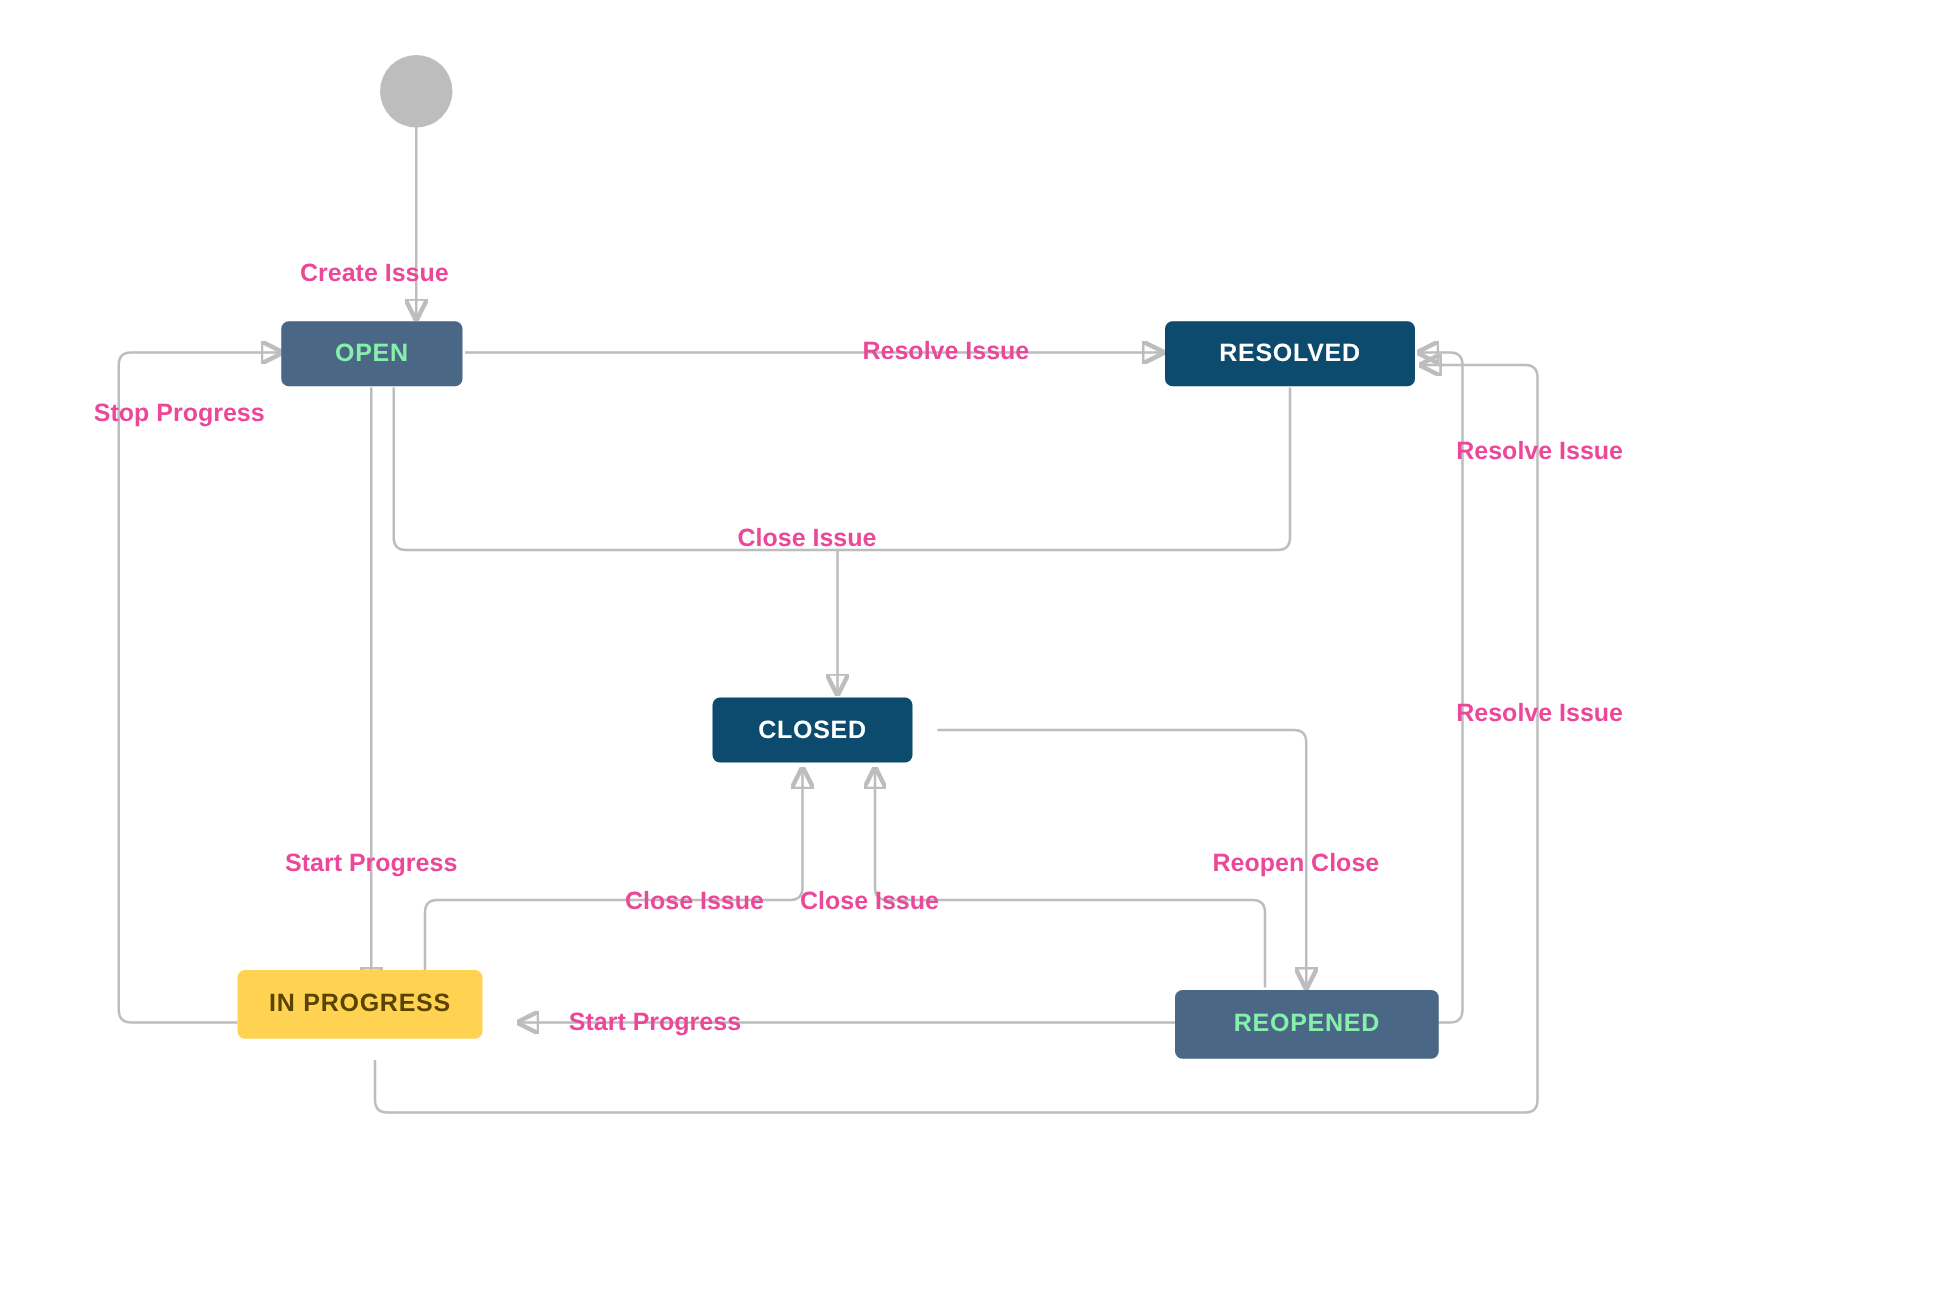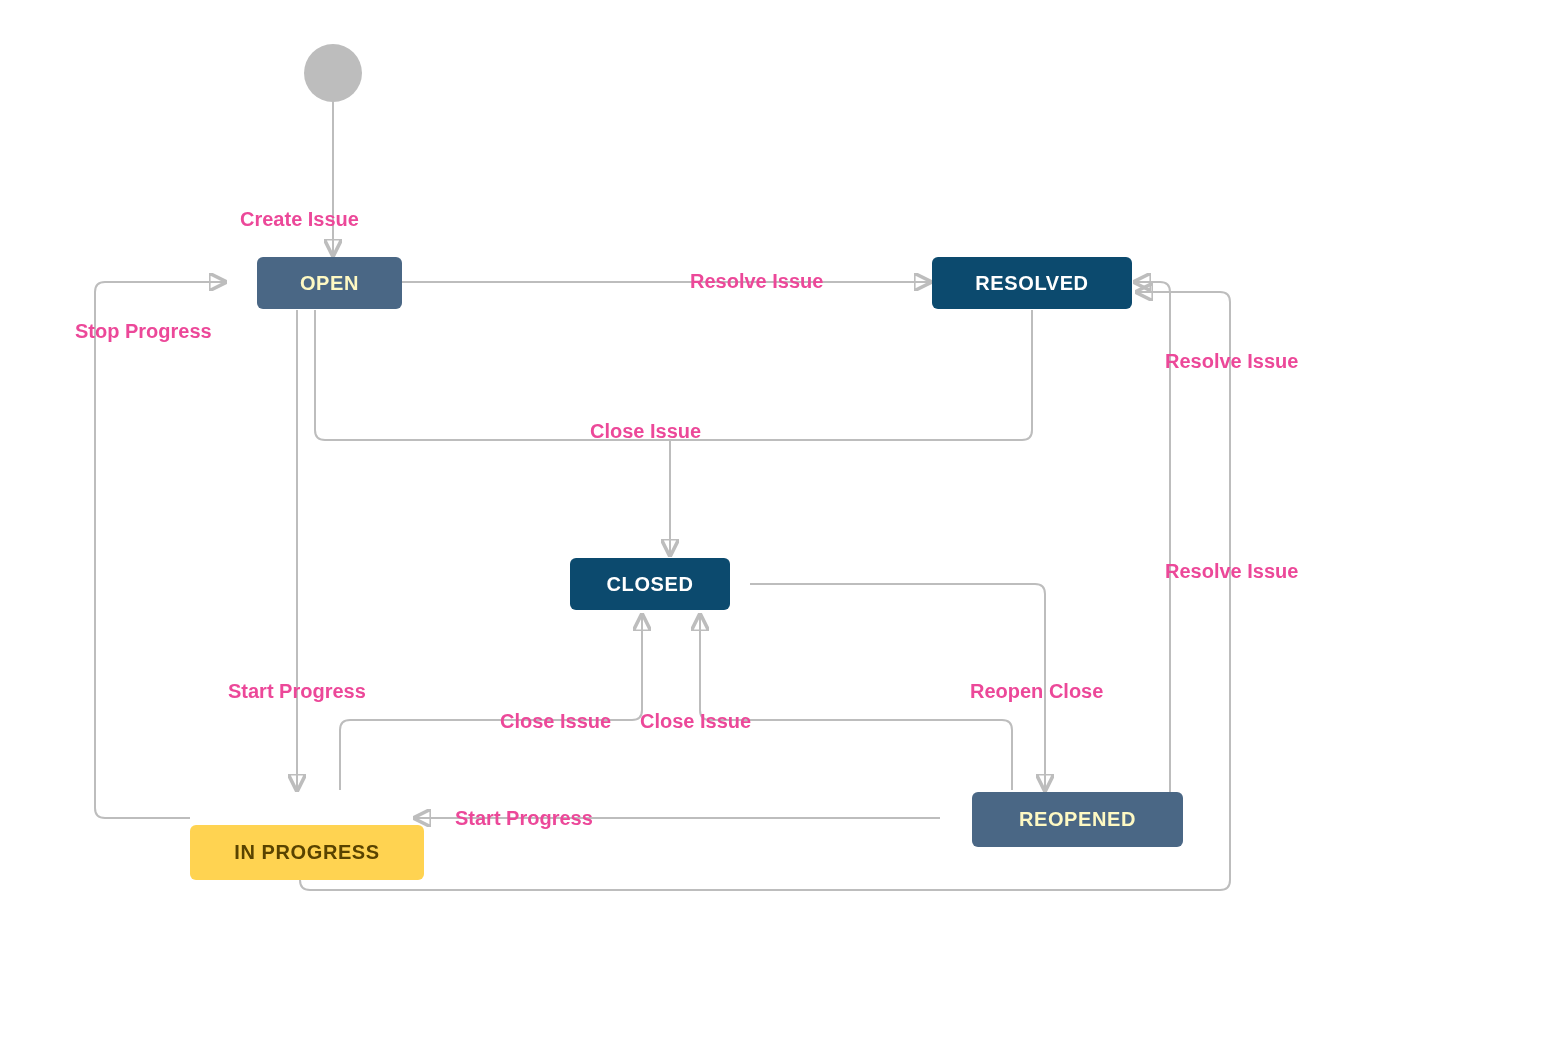--- a/index.html
+++ b/index.html
@@ -21,22 +21,21 @@
     align-items: center;
     justify-content: center;
     font-weight: 700;
     letter-spacing: 0.6px;
     border-radius: 6px;
     font-size: 20px;
     box-sizing: border-box;
   }
   .state.blue {
     background: #4a6785;
-    color: #fef9c3;
-    margin-left: 32px;
+    color: #86efac;
   }
   .state.green {
     background: #0c4a6e;
     color: #ffffff;
   }
   .state.yellow {
     background: #ffd351;
     color: #594300;
   }
   .start-node {
@@ -108,21 +107,21 @@
   </div>
 
   <div class="state green" style="left:932px; top:257px; width:200px; height:52px;">
     <span>RESOLVED</span>
   </div>
 
   <div class="state green" style="left:570px; top:558px; width:160px; height:52px;">
     <span>CLOSED</span>
   </div>
 
-  <div class="state yellow" style="left:190px; top:825px; width:234px; height:55px;text-align:right;">
+  <div class="state yellow" style="left:190px; top:776px; width:196px; height:55px;text-align:right;">
     <span>IN PROGRESS</span>
   </div>
 
   <div class="state blue" style="left:940px; top:792px; width:211px; height:55px;">
     <span>REOPENED</span>
   </div>
 
   <div class="edge-label" style="left:240px; top:208px;">Create Issue</div>
 
   <div class="edge-label" style="left:690px; top:270px;">Resolve Issue</div>

